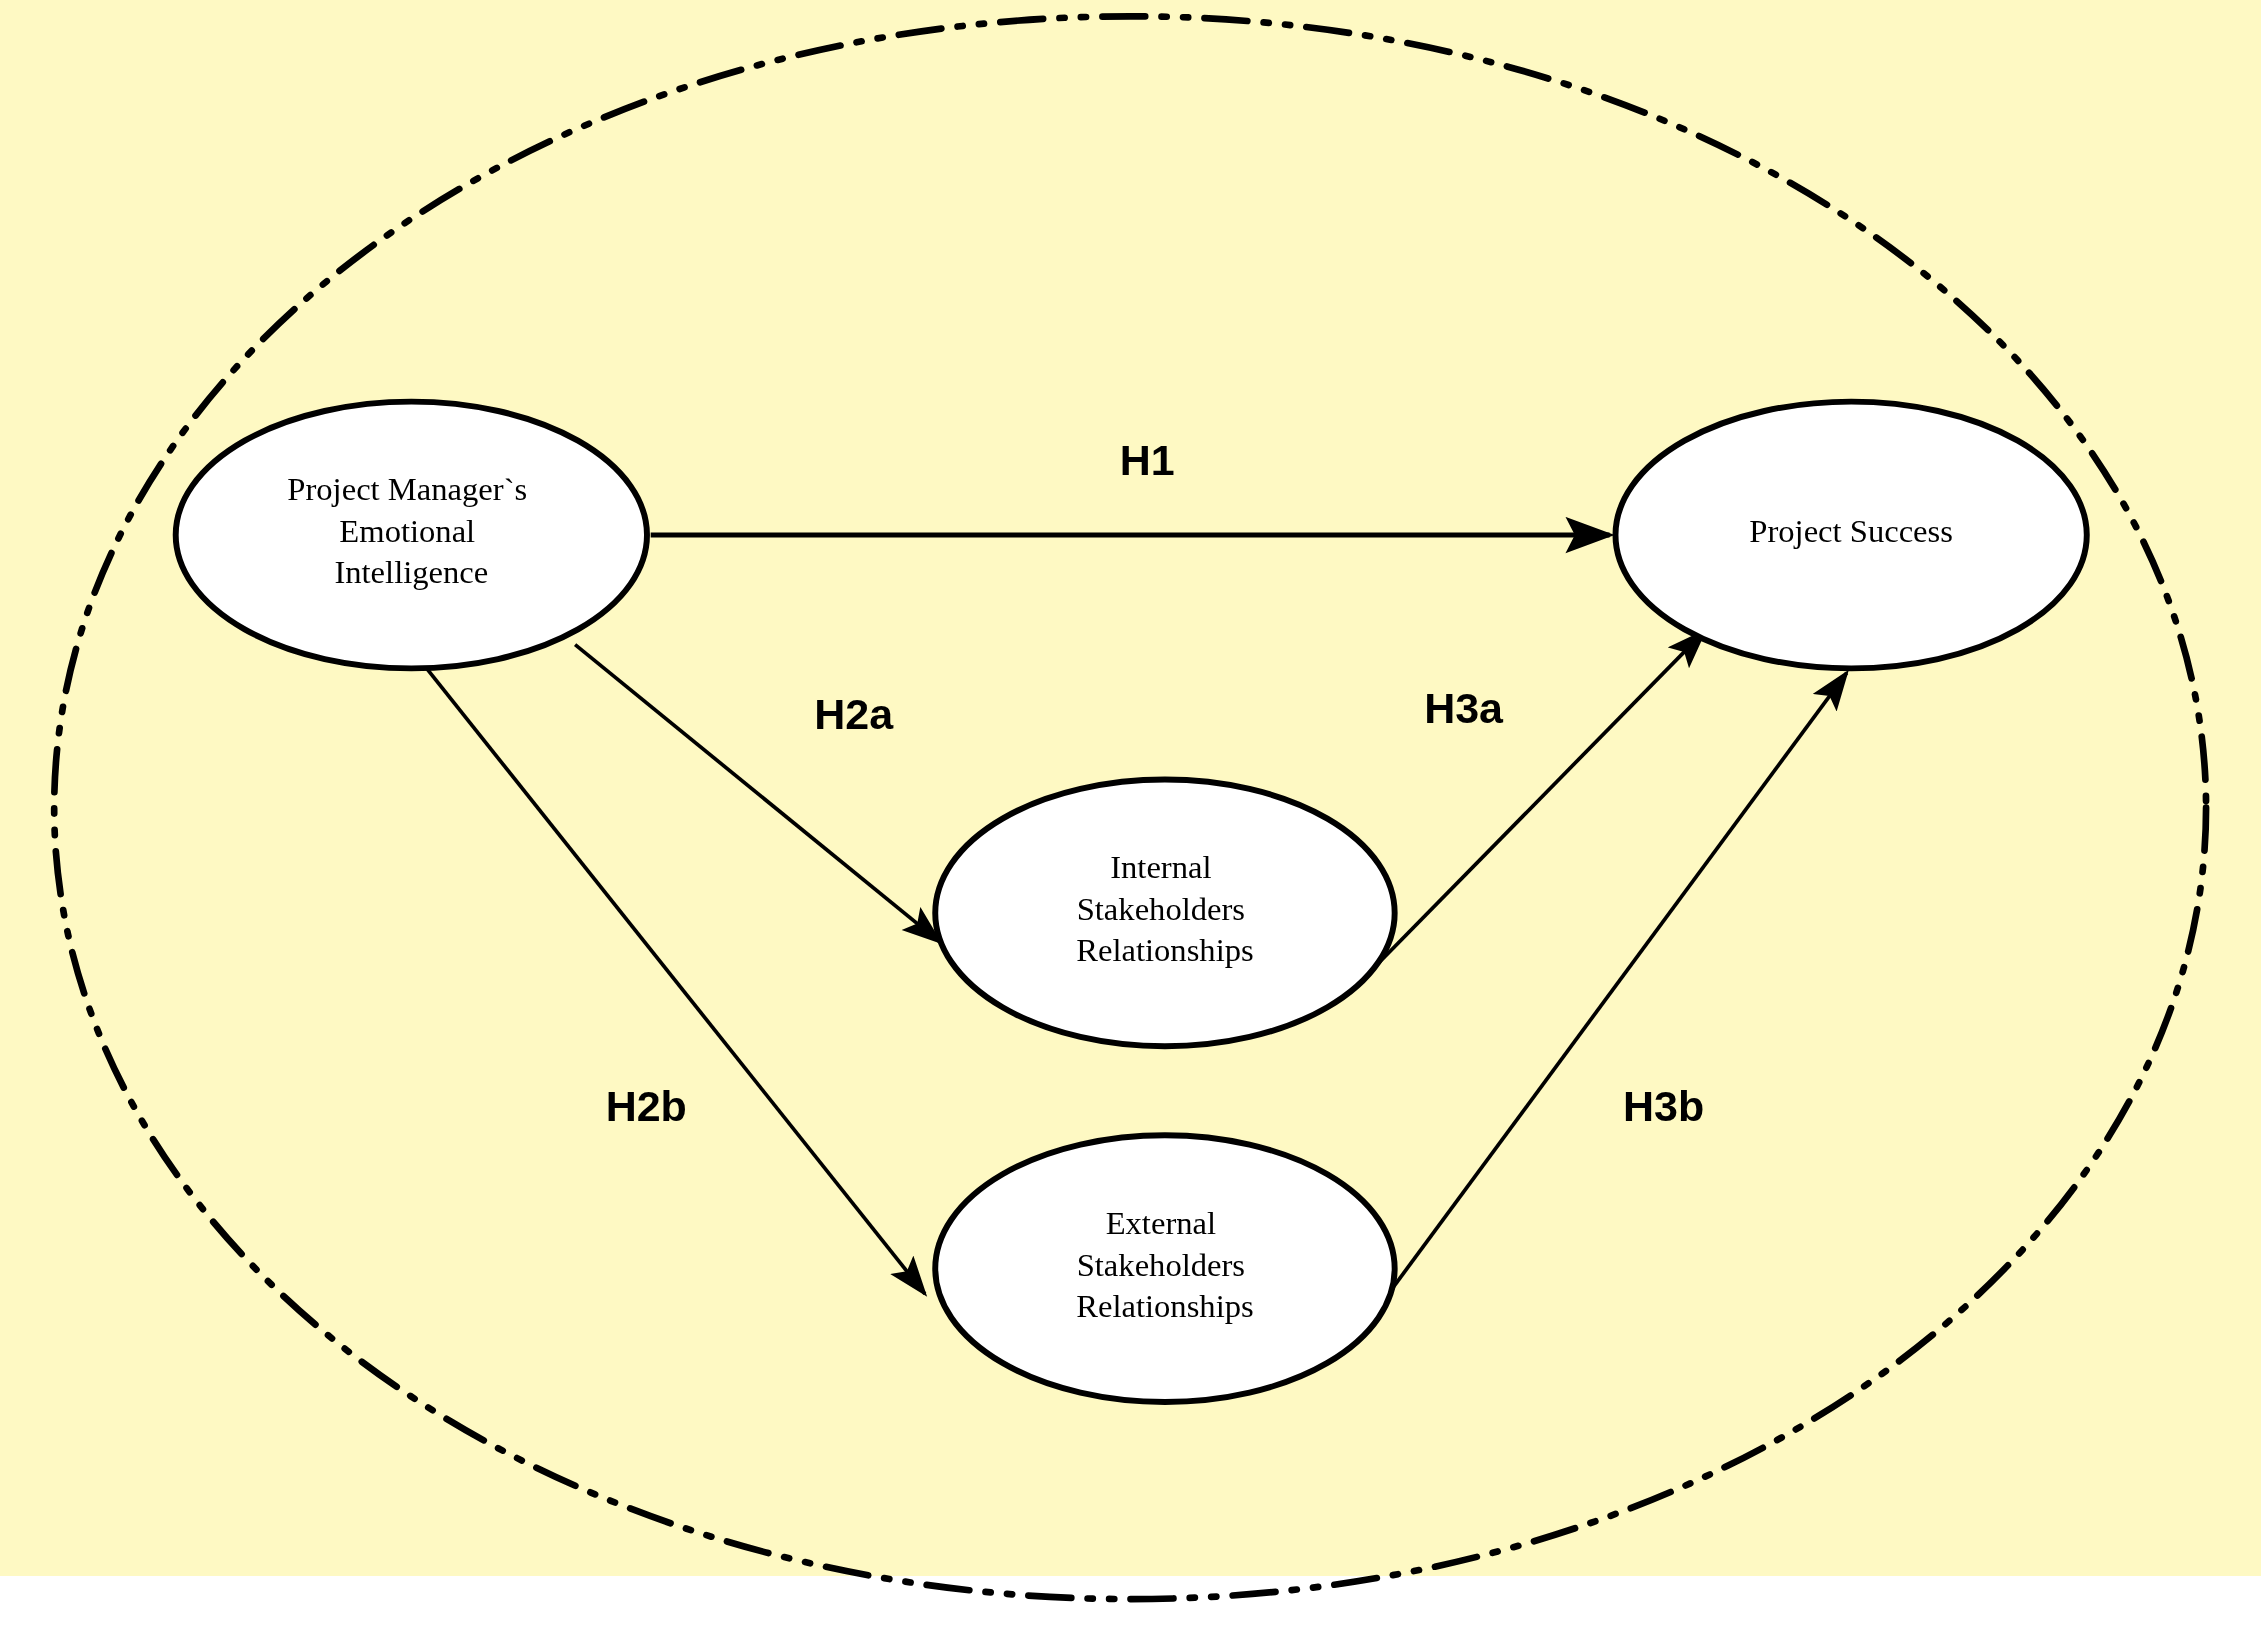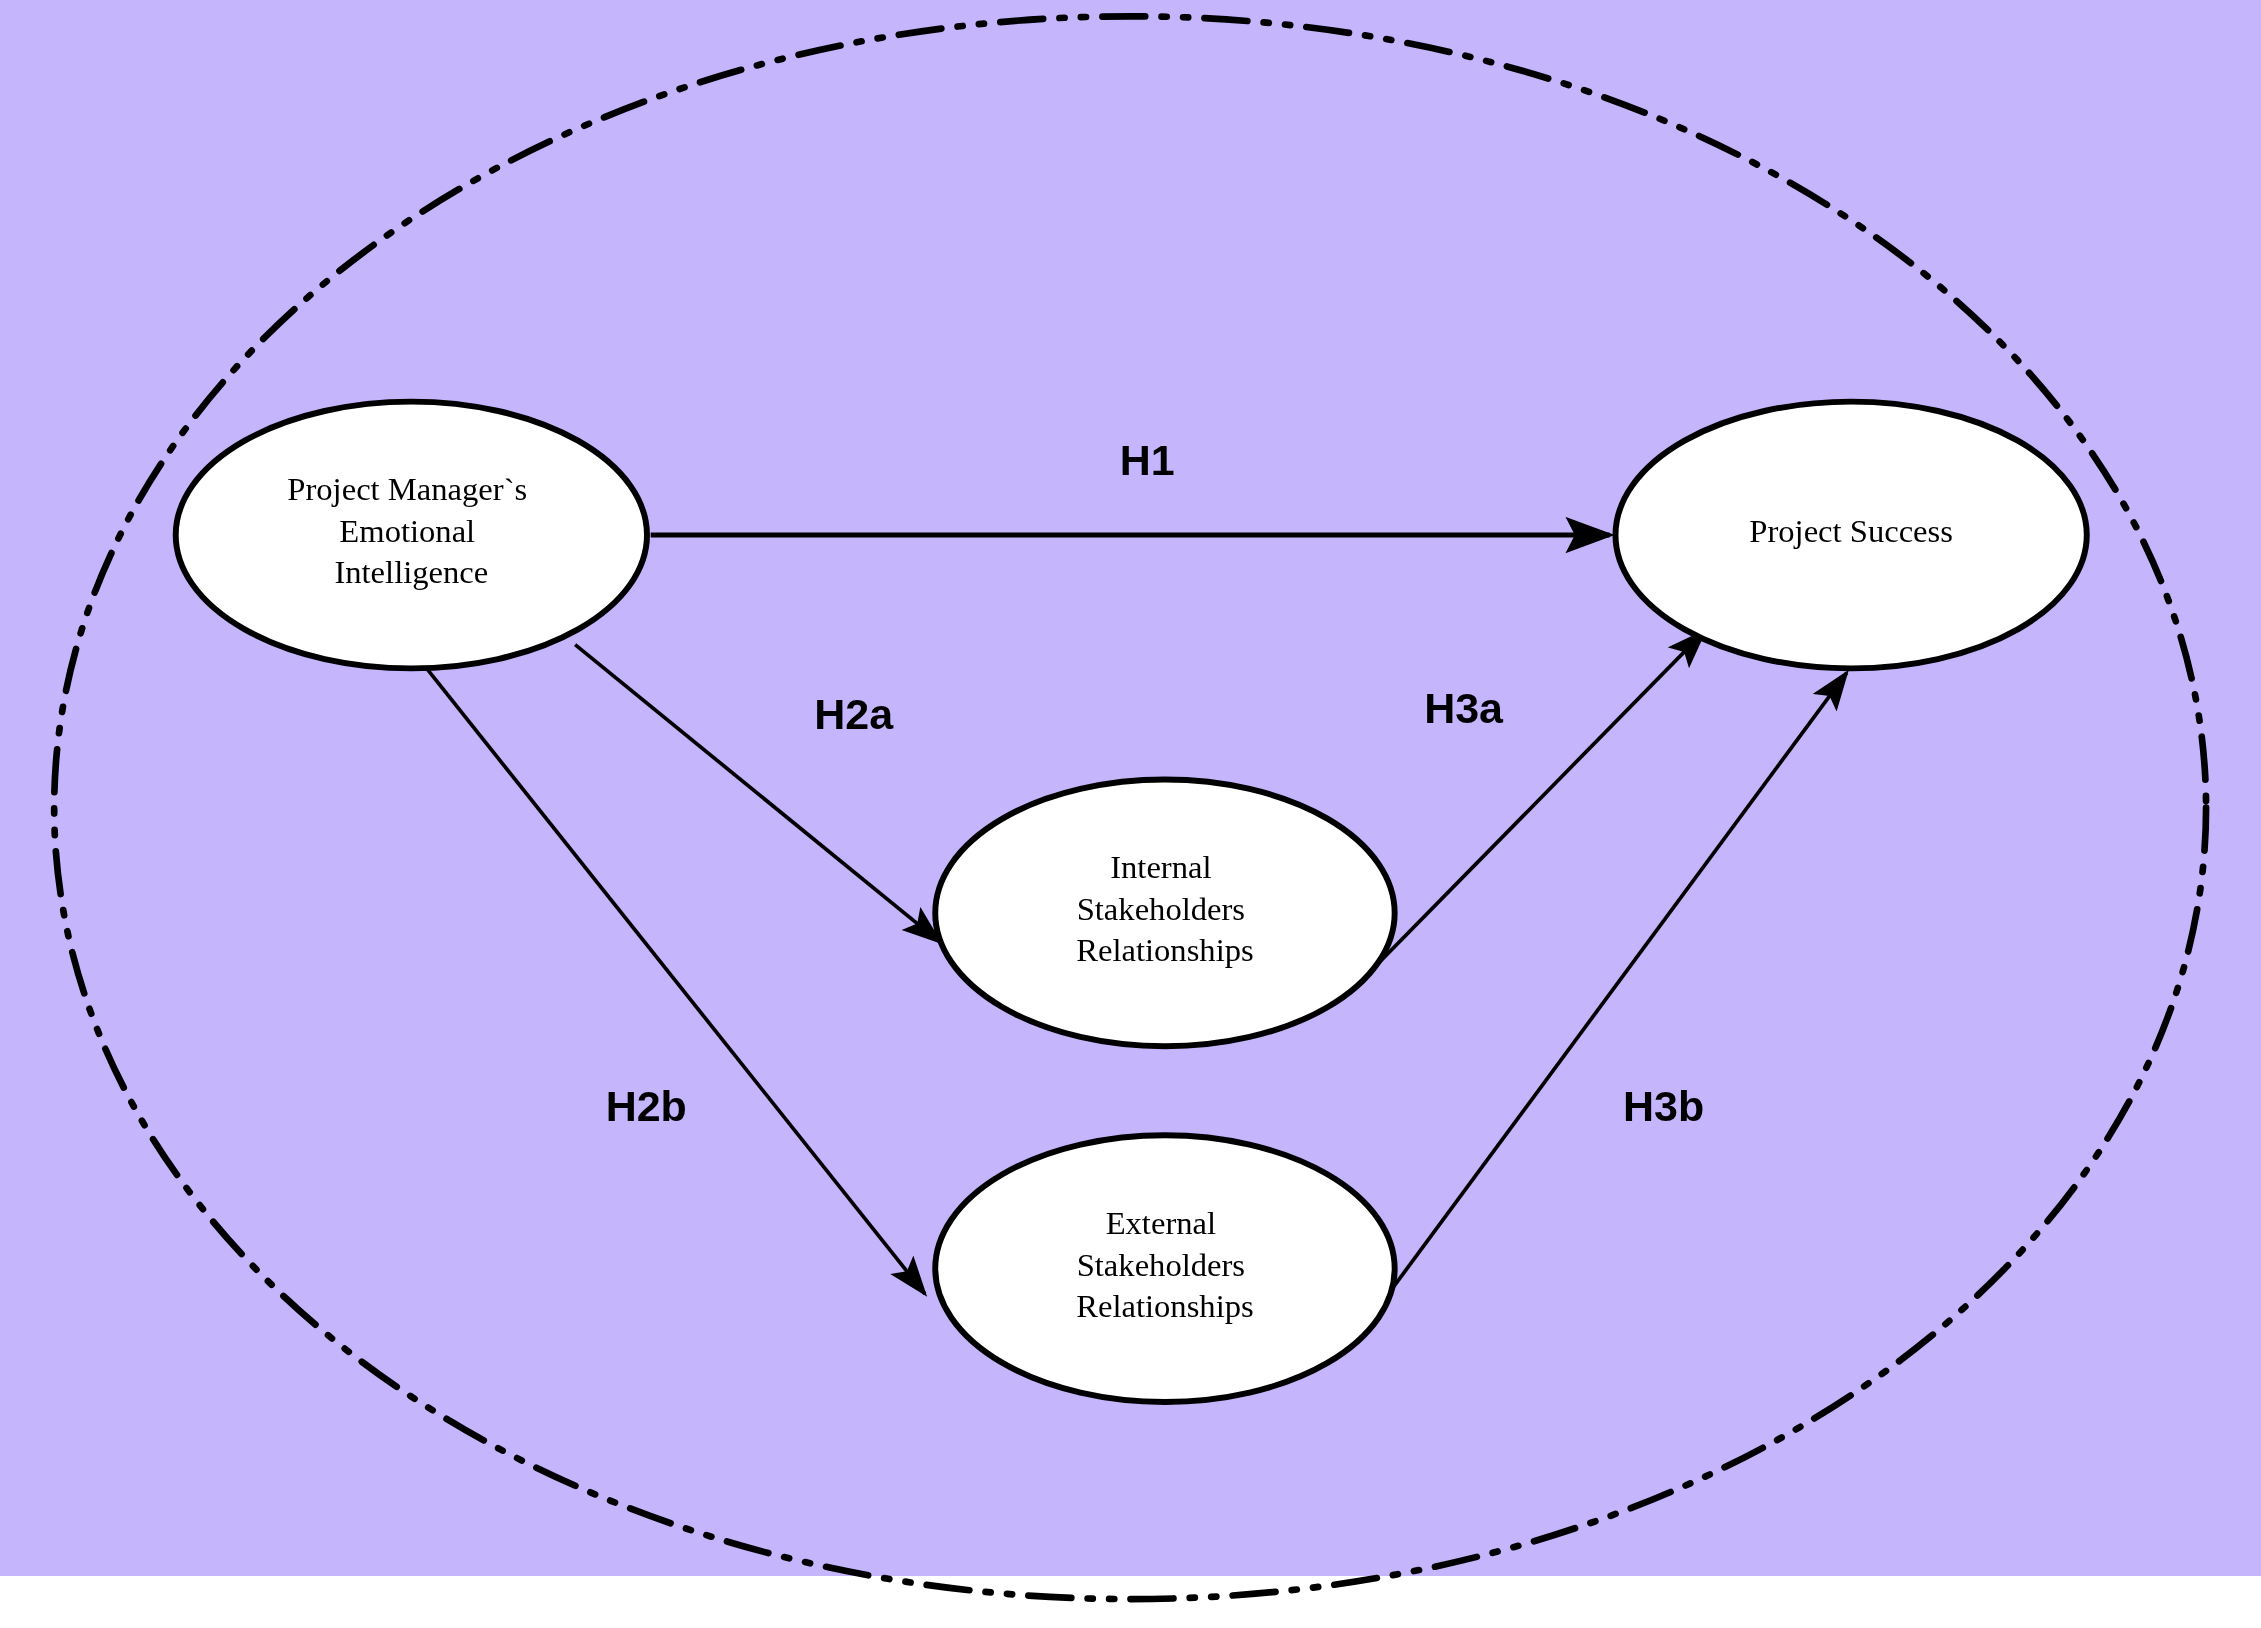--- a/index.html
+++ b/index.html
@@ -11,21 +11,21 @@
   body {
     width: 2261px;
     height: 1628px;
     overflow: hidden;
     font-family: "Liberation Serif", serif;
   }
   #diagram-root {
     position: relative;
     width: 2261px;
     height: 1576px;
-    background: #c4b5fd;
+    background: #fef9c3;
   }
   #model-svg {
     position: absolute;
     top: 0;
     left: 0;
     width: 2261px;
     height: 1628px;
     display: block;
   }
   .node-ellipse {

